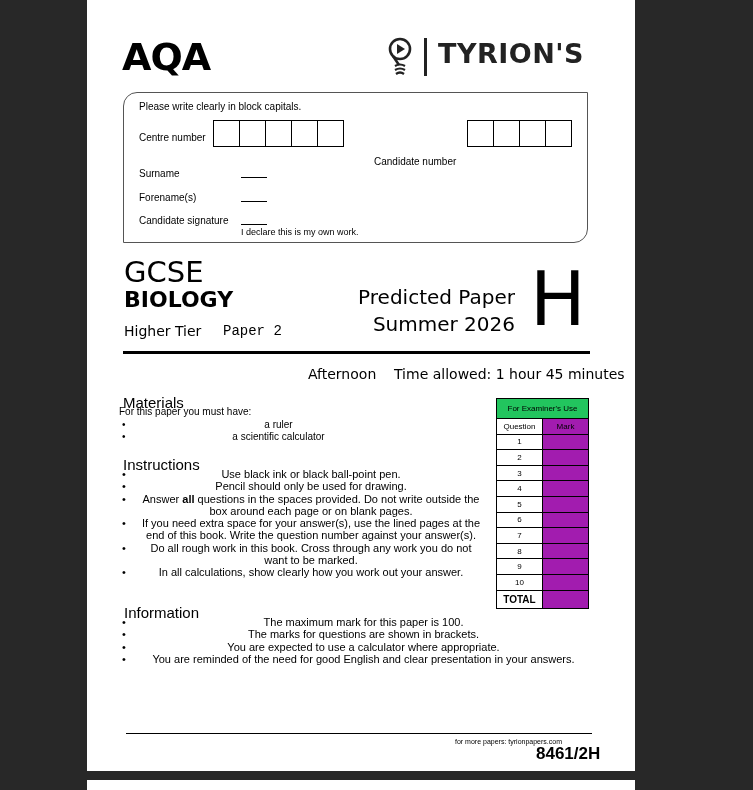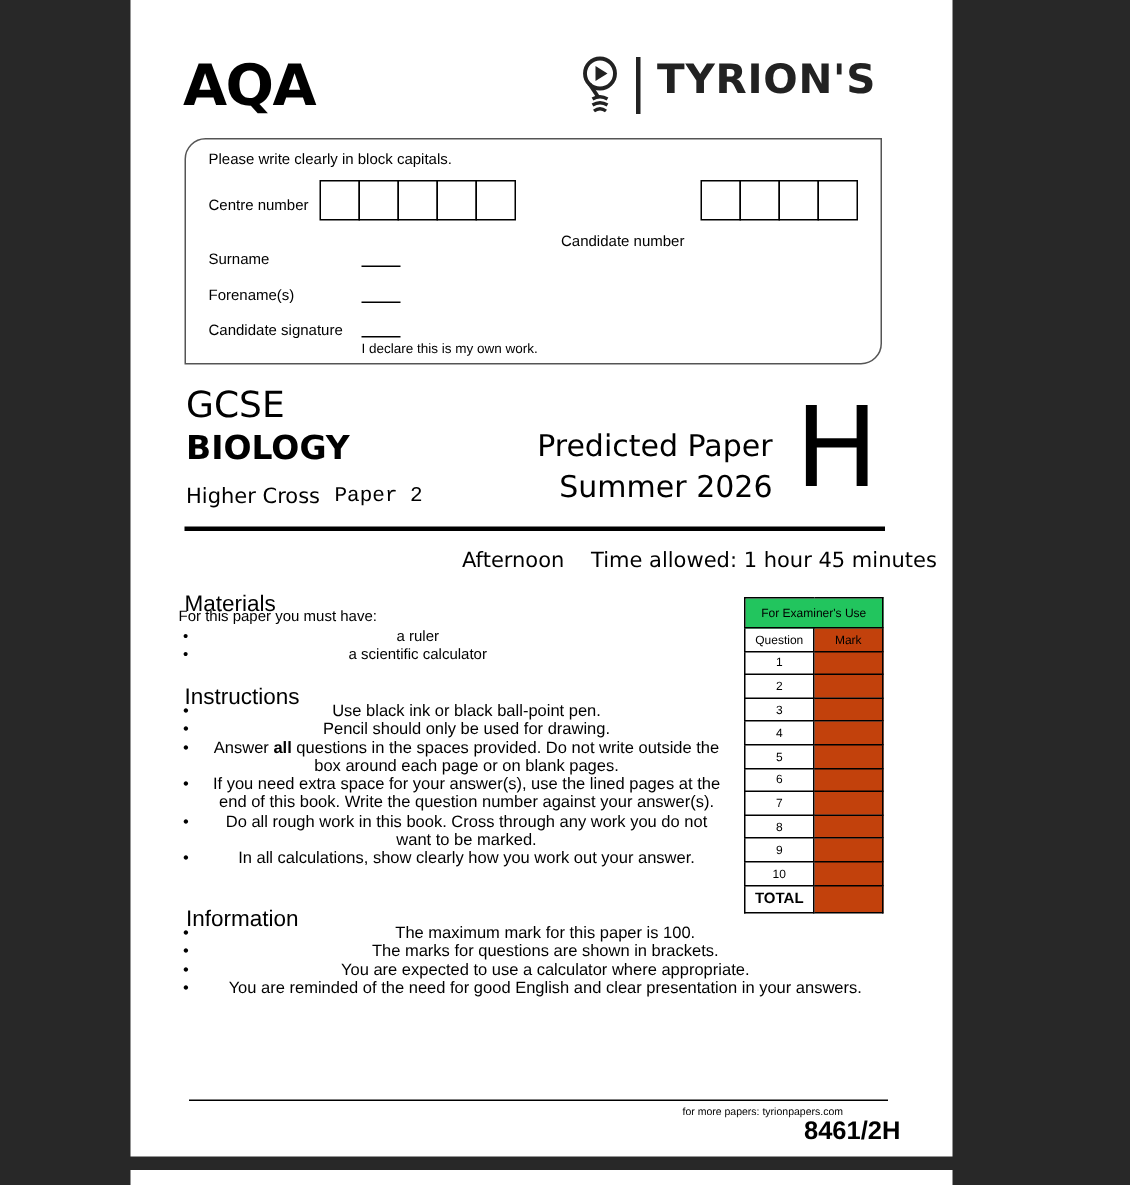--- a/index.html
+++ b/index.html
@@ -9,37 +9,37 @@
   .abs{position:absolute;}
   .aqa{left:35px;top:38px;font-family:"DejaVu Sans",sans-serif;font-weight:bold;font-size:38px;letter-spacing:-1px;line-height:1;}
   .tyr-icon{left:300px;top:36px;width:28px;height:42px;}
   .tyr-bar{left:337px;top:38px;width:3px;height:38px;background:#222;}
   .tyr-text{left:351px;top:40px;font-family:"DejaVu Sans",sans-serif;font-weight:bold;font-size:27px;letter-spacing:0.5px;color:#222;line-height:1;}
   .cand-box{left:36px;top:92px;width:463px;height:149px;border:1px solid #555;border-radius:14px 0 14px 0;}
   .small{font-size:10px;line-height:1;}
   .boxes{display:flex;}
   .boxes span{display:block;width:25px;height:25px;border:1px solid #000;margin-left:-1px;}
   .uline{width:26px;height:1px;background:#000;}
-  .gcse{left:37px;top:258px;font-family:"DejaVu Sans",sans-serif;font-size:24px;line-height:1;}
+  .gcse{left:37px;top:258px;font-family:"DejaVu Sans",sans-serif;font-size:29px;line-height:1;}
   .biology{left:37px;top:289px;font-family:"DejaVu Sans",sans-serif;font-size:22px;font-weight:bold;line-height:1;}
   .tier{left:37px;top:324px;font-family:"DejaVu Sans",sans-serif;font-size:14px;line-height:1;}
   .paper{left:136px;top:324px;font-family:Liberation Mono, monospace;font-size:14px;line-height:1;}
   .pred{right:120px;top:284px;font-family:"DejaVu Sans",sans-serif;font-size:20px;line-height:27px;text-align:right;}
   .bigH{left:443px;top:262px;font-family:"DejaVu Sans",sans-serif;font-size:74px;line-height:1;}
   .rule{left:36px;top:351px;width:467px;height:3px;background:#000;}
   .afternoon{left:221px;top:367px;font-family:"DejaVu Sans",sans-serif;font-size:14px;line-height:1;}
   .time{left:307px;top:367px;font-family:"DejaVu Sans",sans-serif;font-size:14px;line-height:1;}
   .sec-h{font-size:15px;font-weight:normal;line-height:1;}
   ul.bul{margin:0;padding:0;list-style:none;text-align:center;}
   ul.bul li{position:relative;padding-left:19px;font-size:11px;line-height:12.3px;}
   ul.bul li::before{content:"\2022";position:absolute;left:3px;top:0;}
   ul.bul.sm li{font-size:10px;line-height:12px;}
   table.exam{border-collapse:collapse;left:409px;top:398px;width:93px;}
   table.exam td{border:1px solid #000;font-size:8px;text-align:center;height:14.6px;padding:0;}
-  table.exam td.g{background:#c2410c;}
+  table.exam td.g{background:#a21caf;}
   table.exam td.hdr{background:#22c55e;height:19px;}
   table.exam td.tot{font-weight:bold;font-size:10px;height:17px;}
   .foot-rule{left:39px;top:733px;width:466px;height:1px;background:#000;}
   .foot-url{left:368px;top:738px;font-size:7px;line-height:1;}
   .code{left:449px;top:745px;font-weight:bold;font-size:17px;line-height:1;}
 </style>
 </head>
 <body>
 
 <div class="page">
@@ -82,21 +82,21 @@
 
   <div class="abs small" style="left:52px;top:193px;">Forename(s)</div>
   <div class="abs uline" style="left:154px;top:201px;"></div>
 
   <div class="abs small" style="left:52px;top:216px;">Candidate signature</div>
   <div class="abs uline" style="left:154px;top:224px;"></div>
   <div class="abs" style="left:154px;top:228px;font-size:9px;line-height:1;">I declare this is my own work.</div>
 
   <div class="abs gcse">GCSE</div>
   <div class="abs biology">BIOLOGY</div>
-  <div class="abs tier">Higher Cross</div>
+  <div class="abs tier">Higher Tier</div>
   <div class="abs paper">Paper 2</div>
 
   <div class="abs pred">
     <div>Predicted Paper</div>
     <div>Summer 2026</div>
   </div>
   <div class="abs bigH">H</div>
 
   <div class="abs rule"></div>
 

